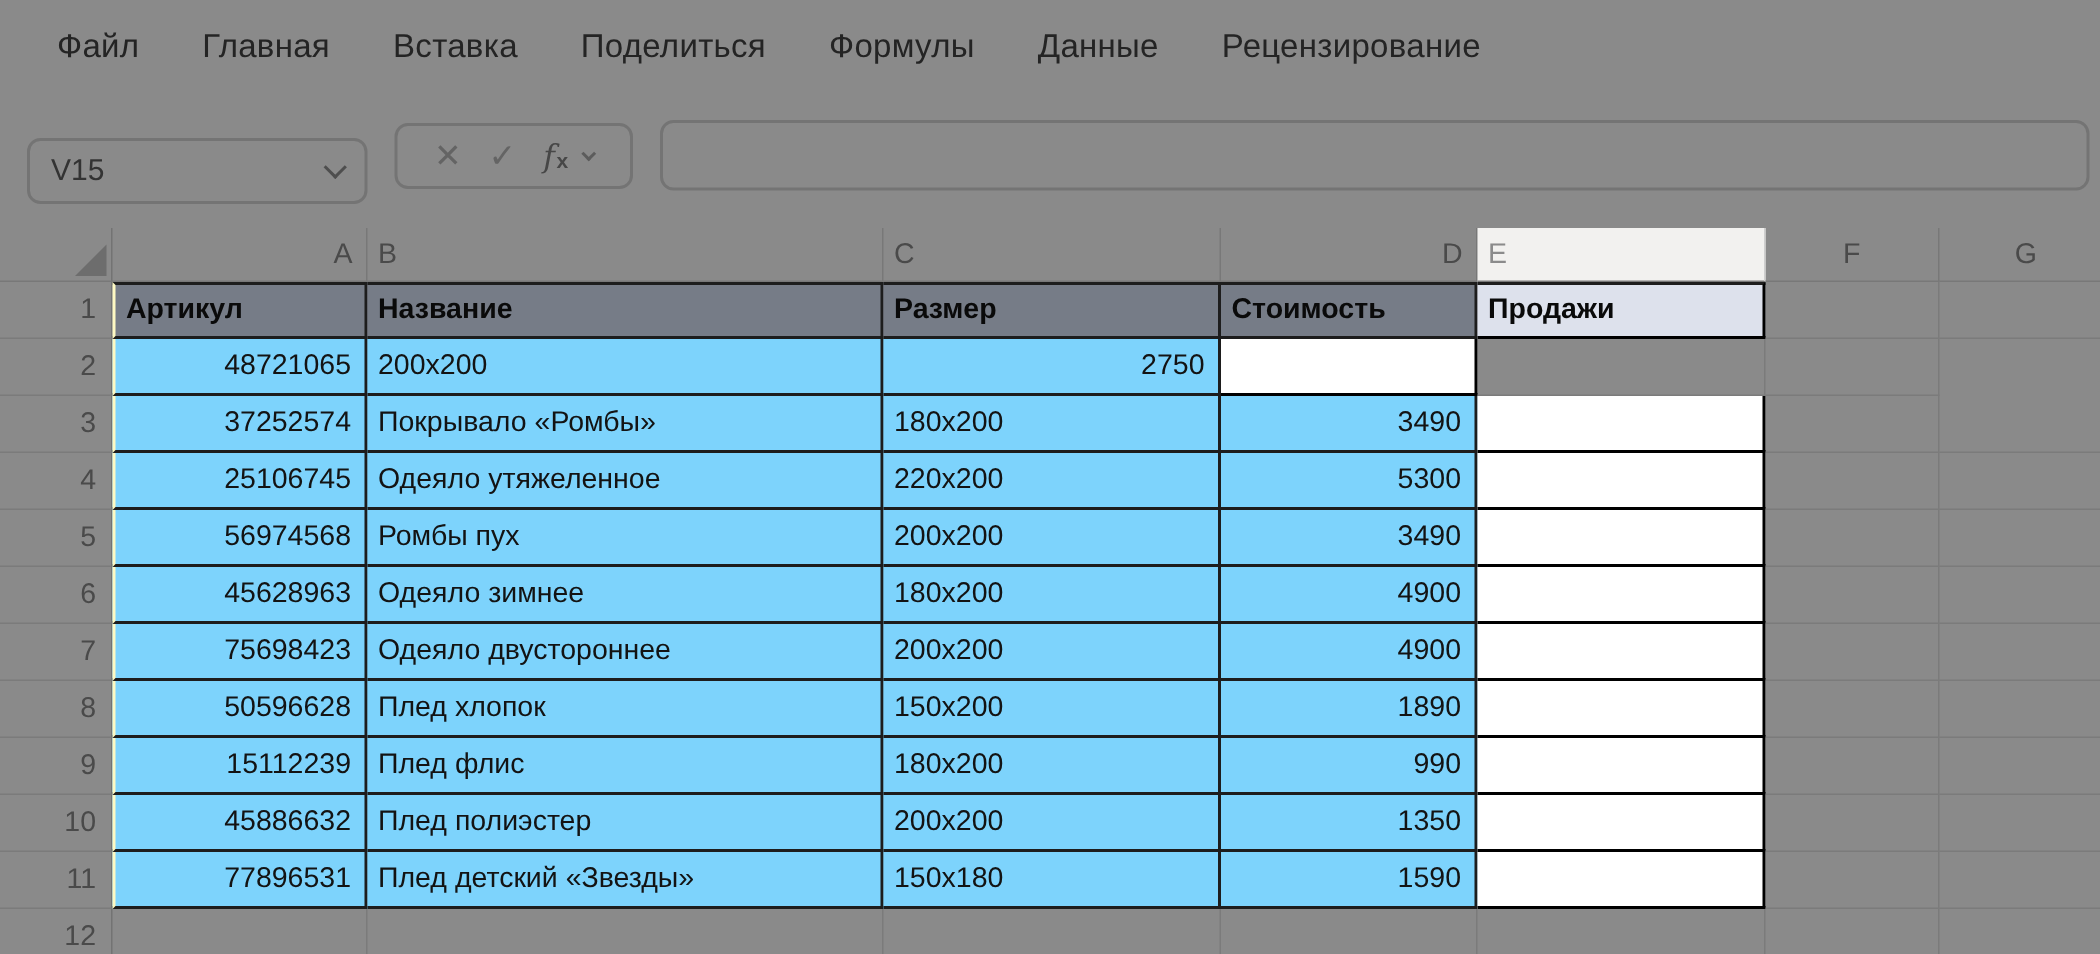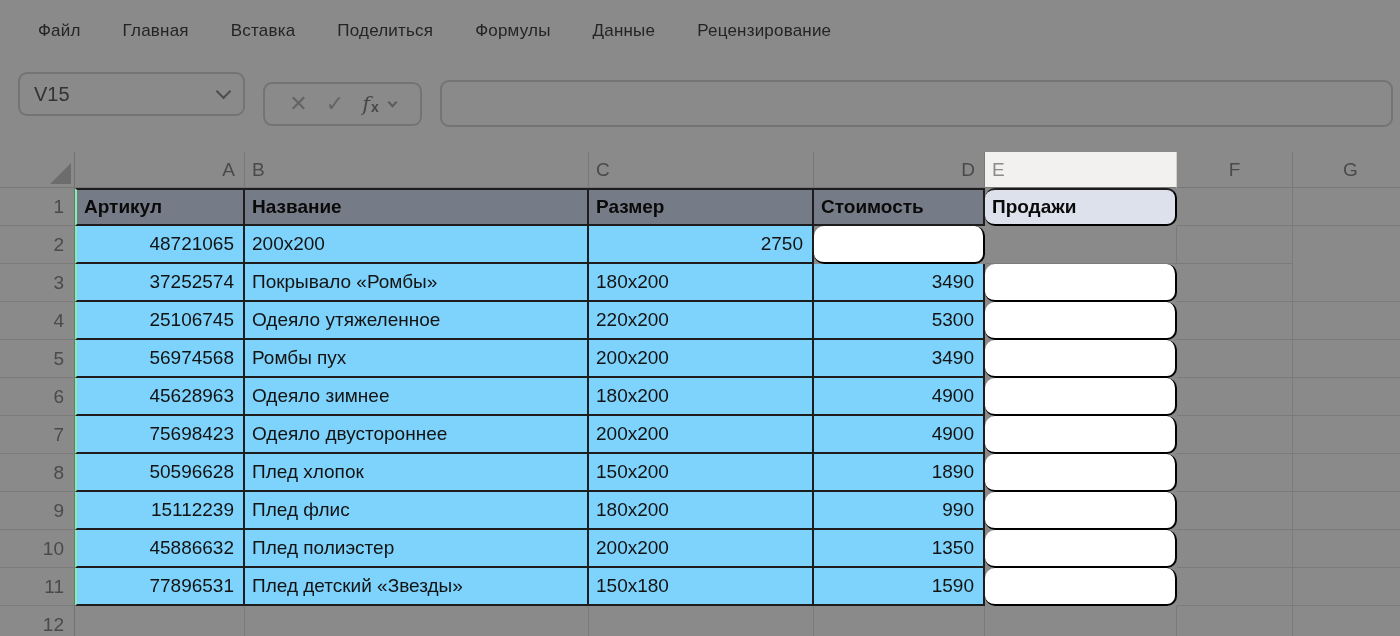--- a/index.html
+++ b/index.html
@@ -11,26 +11,26 @@
     font-family:"Liberation Sans",sans-serif;
     -webkit-font-smoothing:antialiased;
   }
   
   .menubar{
     position:absolute;top:0;left:0;right:0;height:62px;
     display:flex;align-items:center;
     padding-left:38px;gap:42px;
   }
   .menu-item{
-    font-size:17px;color:#242424;letter-spacing:.2px;
+    font-size:22px;color:#242424;letter-spacing:.2px;
     white-space:nowrap;cursor:default;text-align:center;
   }
   
   .name-box{
-    position:absolute;left:18px;top:72px;width:227px;height:44px;
+    position:absolute;left:18px;top:92px;width:227px;height:44px;
     border:2px solid #747474;border-radius:9px;box-sizing:border-box;
     display:flex;align-items:center;padding:0 14px;
   }
   .name-box-value{font-size:20px;color:#333;flex:1;}
   .chev{
     width:9px;height:9px;border-right:2px solid #4e4e4e;border-bottom:2px solid #4e4e4e;
     transform:rotate(45deg);margin-top:-5px;
   }
   .fx-box{
     position:absolute;left:263px;top:82px;width:159px;height:44px;
@@ -76,24 +76,24 @@
   
   .rn{
     justify-content:flex-end;padding-right:10px;color:#4a4a4a;
     border-right:1px solid #737373;border-bottom:1px solid #7b7b7b;
   }
   
   .tbl{
     border-right:2px solid #1d1d1d;border-bottom:2px solid #1d1d1d;
     background:#7dd3fc;
   }
-  .col-a.tbl{border-left:2px solid #86efac;}
+  .col-a.tbl{border-left:2px solid #fef9c3;}
   .hdr .tbl{border-top:2px solid #1d1d1d;background:#767c87;font-weight:bold;color:#0a0a0a;}
   
-  .hl{border-color:#000;background:#ffffff;border-radius:10px;}
+  .hl{border-color:#000;background:#ffffff;}
   .hdr .hl{background:#dde1ec;}
   
   .faint{border-right:1px solid #7b7b7b;border-bottom:1px solid #7b7b7b;}
   
   .col-a{justify-content:flex-end;padding-right:9px;}
   .col-b,.col-c,.col-e{justify-content:flex-start;padding-left:7px;}
   .col-d{justify-content:flex-end;padding-right:9px;}
   .hdr .col-a,.hdr .col-d{justify-content:flex-start;padding-left:7px;padding-right:0;}
 </style>
 </head>

